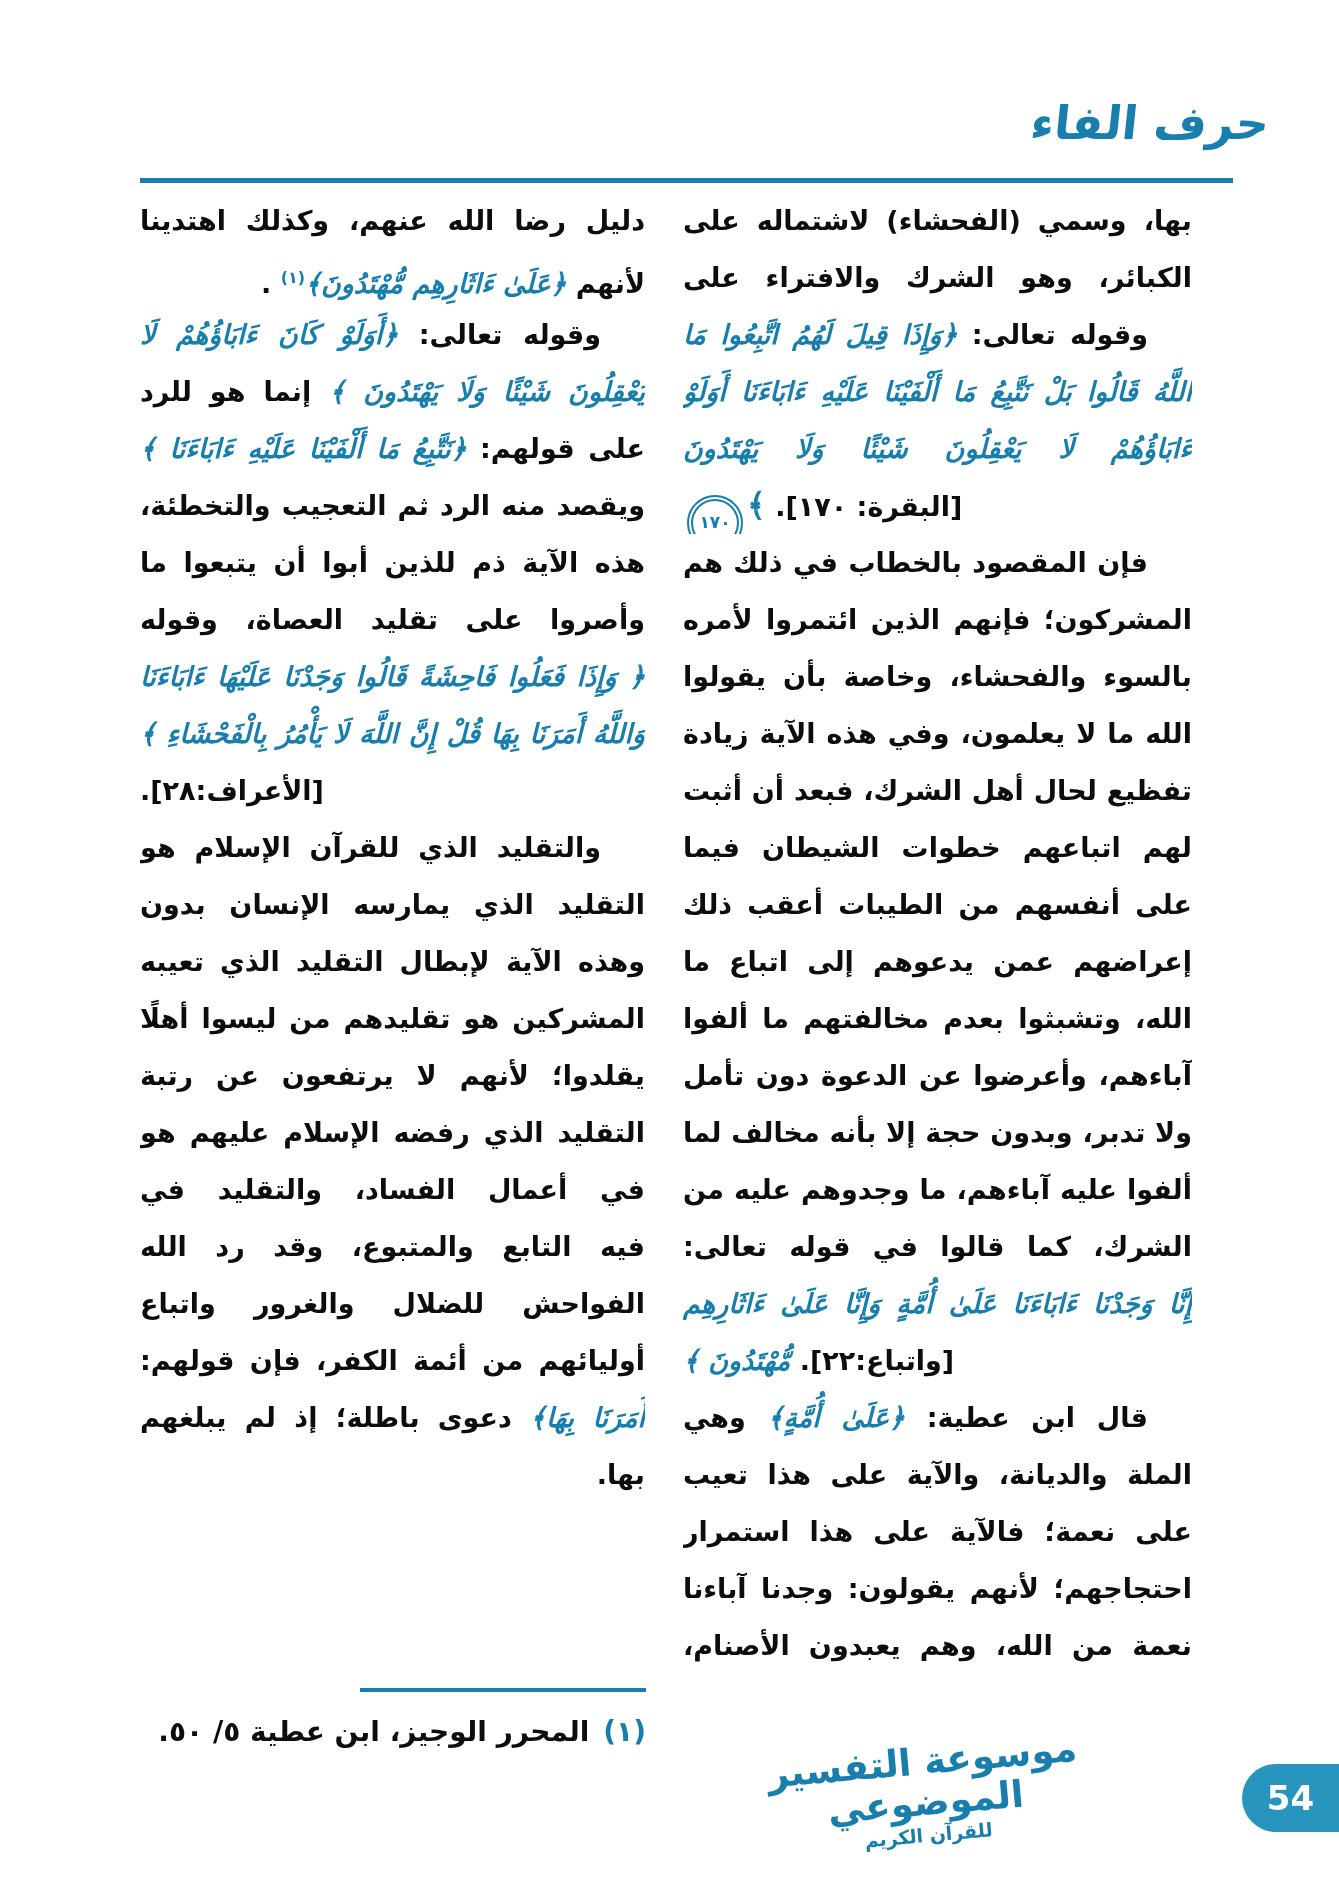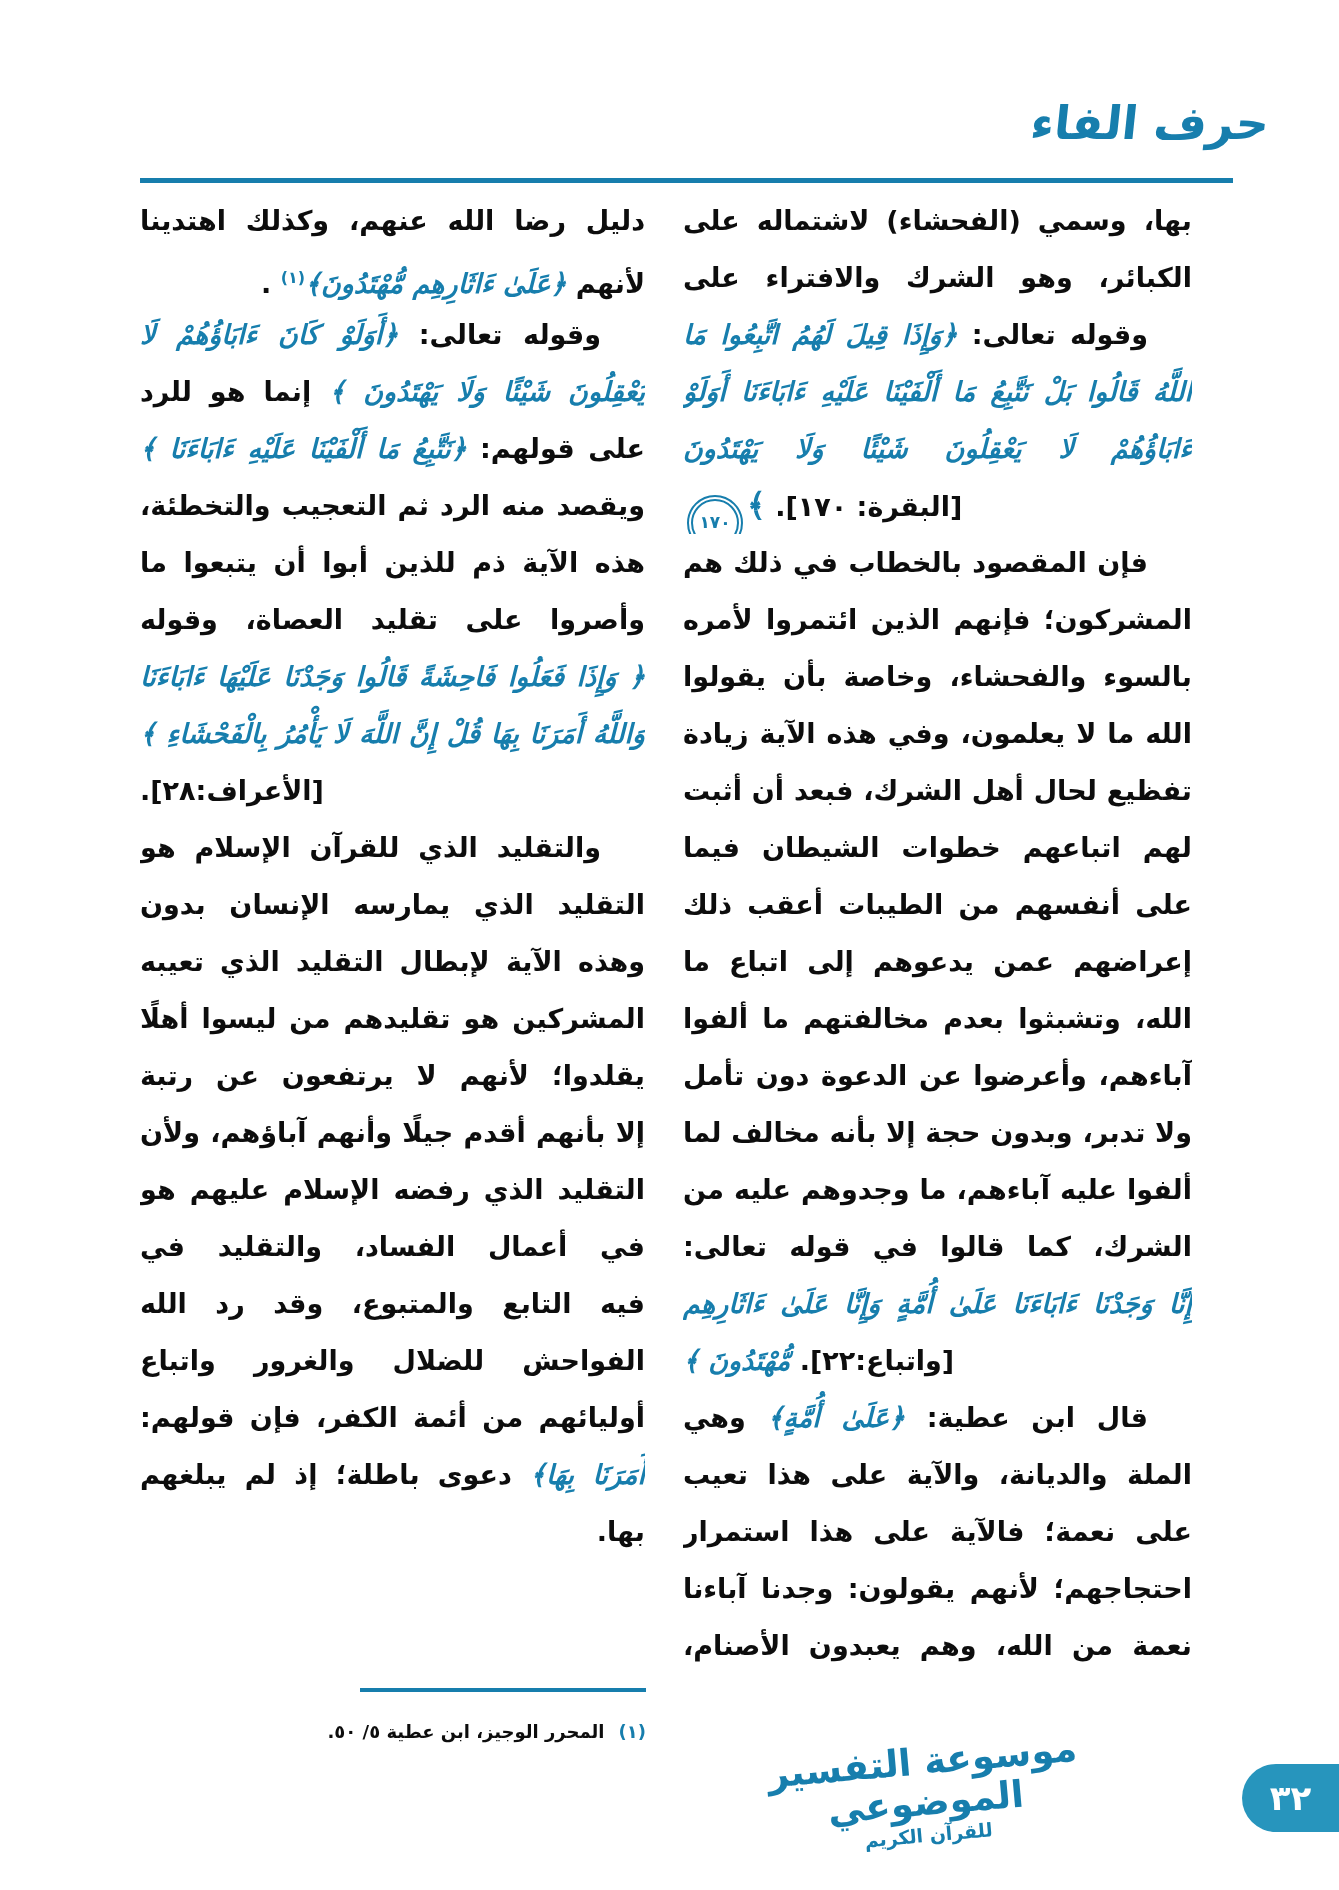--- a/index.html
+++ b/index.html
@@ -27,21 +27,21 @@
   .sup{color:var(--accent);font-size:16px;vertical-align:super;}
   .medallion{display:inline-flex;align-items:center;justify-content:center;
              width:44px;height:44px;border:2px solid var(--accent);border-radius:50%;
              outline:2px solid var(--accent);outline-offset:2px;margin:0 8px;
              color:var(--accent);font-size:17px;font-weight:700;vertical-align:-12px;
              line-height:1;}
 
   
   .fn-rule{position:absolute;left:360px;top:1688px;width:286px;height:4px;background:var(--accent);}
   .footnote{position:absolute;left:140px;top:1704px;width:506px;direction:rtl;
-            text-align:right;font-size:18px;font-weight:700;line-height:56px;}
+            text-align:right;font-size:28px;font-weight:700;line-height:56px;}
   .fn-marker{color:var(--accent);margin-left:14px;}
 
   
   .logo{position:absolute;left:735px;top:1742px;width:380px;text-align:center;
         color:var(--accent);transform:rotate(-5deg);line-height:1.1;}
   .logo-l1{font-size:37px;font-weight:700;}
   .logo-l2{font-size:19px;font-weight:700;margin-top:2px;}
 
   
   .pill{position:absolute;right:0;top:1764px;width:97px;height:68px;background:var(--pill);
@@ -94,37 +94,36 @@
       <div class="line j"><span class="k">هذه الآية ذم للذين أبوا أن يتبعوا ما أنزل الله</span></div>
       <div class="line j"><span class="k">وأصروا على تقليد العصاة، وقوله تعالى:</span></div>
       <div class="line j"><span class="q">﴿ وَإِذَا فَعَلُوا فَاحِشَةً قَالُوا وَجَدْنَا عَلَيْهَا ءَابَاءَنَا</span></div>
       <div class="line j"><span class="q">وَاللَّهُ أَمَرَنَا بِهَا قُلْ إِنَّ اللَّهَ لَا يَأْمُرُ بِالْفَحْشَاءِ ﴾</span></div>
       <div class="line l"><span class="k">[الأعراف:٢٨].</span></div>
       <div class="line j ind"><span class="k">والتقليد الذي للقرآن الإسلام هو</span></div>
       <div class="line j"><span class="k">التقليد الذي يمارسه الإنسان بدون تفكير،</span></div>
       <div class="line j"><span class="k">وهذه الآية لإبطال التقليد الذي تعيبه على</span></div>
       <div class="line j"><span class="k">المشركين هو تقليدهم من ليسوا أهلًا لأن</span></div>
       <div class="line j"><span class="k">يقلدوا؛ لأنهم لا يرتفعون عن رتبة مقلديهم</span></div>
-      <div class="line j"><span class="k">إلا بأنهم أقدم جيلًا وأنهم آباؤهم، ولأن</span></div>
       <div class="line j"><span class="k">التقليد الذي رفضه الإسلام عليهم هو تقليد</span></div>
       <div class="line j"><span class="k">في أعمال الفساد، والتقليد في الفساد يستوي</span></div>
       <div class="line j"><span class="k">فيه التابع والمتبوع، وقد رد الله عملهم تلك</span></div>
       <div class="line j"><span class="k">الفواحش للضلال والغرور واتباع الشياطين</span></div>
       <div class="line j"><span class="k">أوليائهم من أئمة الكفر، فإن قولهم: </span></div>
       <div class="line j"><span class="q">أَمَرَنَا بِهَا﴾</span><span class="k"> دعوى باطلة؛ إذ لم يبلغهم الله</span></div>
       <div class="line r"><span class="k">بها.</span></div>
     </div>
 
   <div class="fn-rule"></div>
   <div class="footnote">
     <span class="fn-marker">(١)</span><span>المحرر الوجيز، ابن عطية ٥/ ٥٠.</span>
   </div>
 
   <div class="logo">
     <div class="logo-l1">موسوعة التفسير الموضوعي</div>
     <div class="logo-l2">للقرآن الكريم</div>
   </div>
 
   <div class="pill">
-    <span>٣٢</span>
+    <span>54</span>
   </div>
 
 </div>
 
 </body></html>

